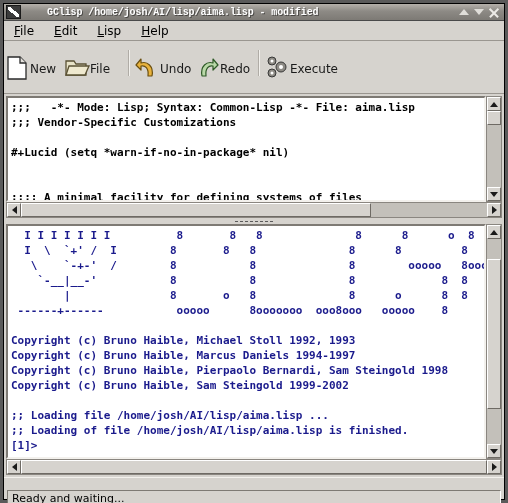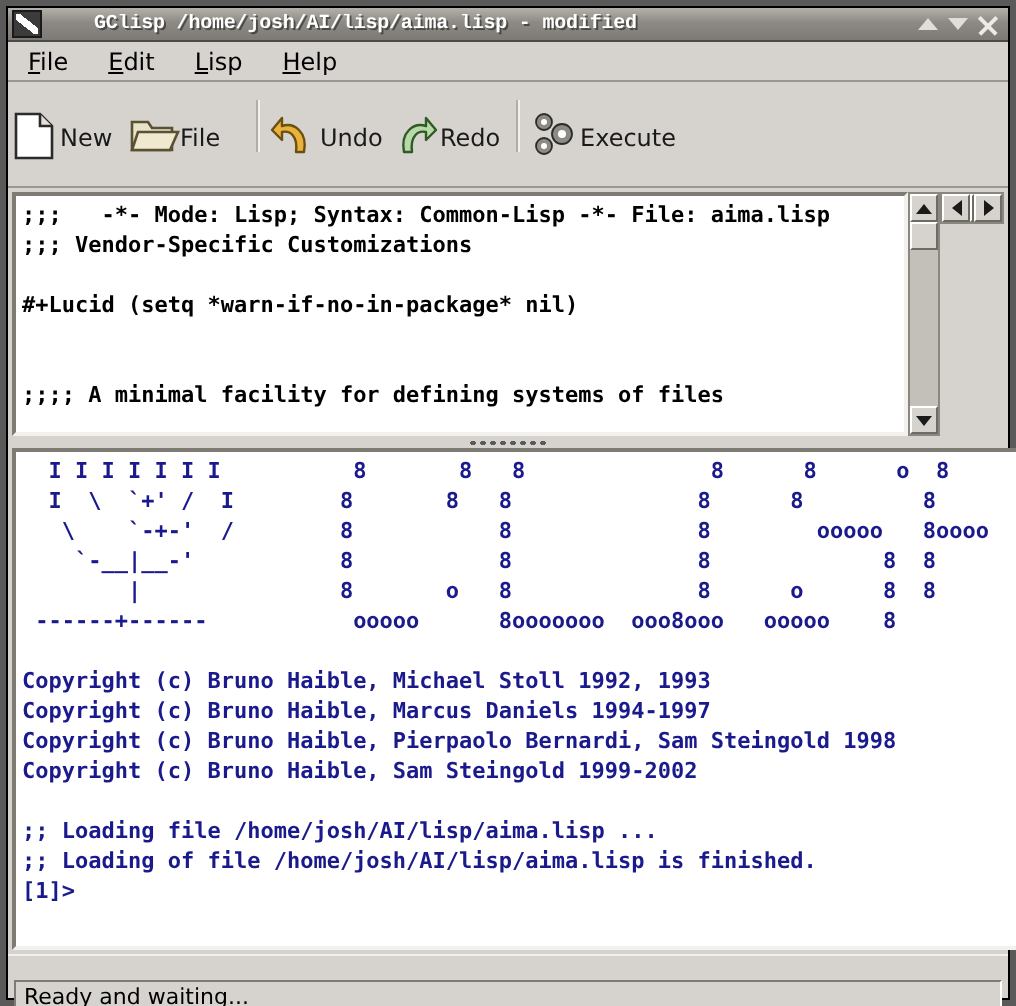--- a/index.html
+++ b/index.html
@@ -172,21 +172,21 @@
     flex: 1 1 auto;
     display: flex;
     flex-direction: column;
     background: #d6d3ce;
     padding: 2px;
     box-sizing: border-box;
     min-height: 0;
   }
   .pane {
     display: flex;
-    flex-direction: row;
+    flex-direction: column;
     min-height: 0;
   }
   .pane-row {
     display: flex;
     flex: 1 1 auto;
     min-height: 0;
   }
   .textarea {
     flex: 1 1 auto;
     background: #ffffff;

